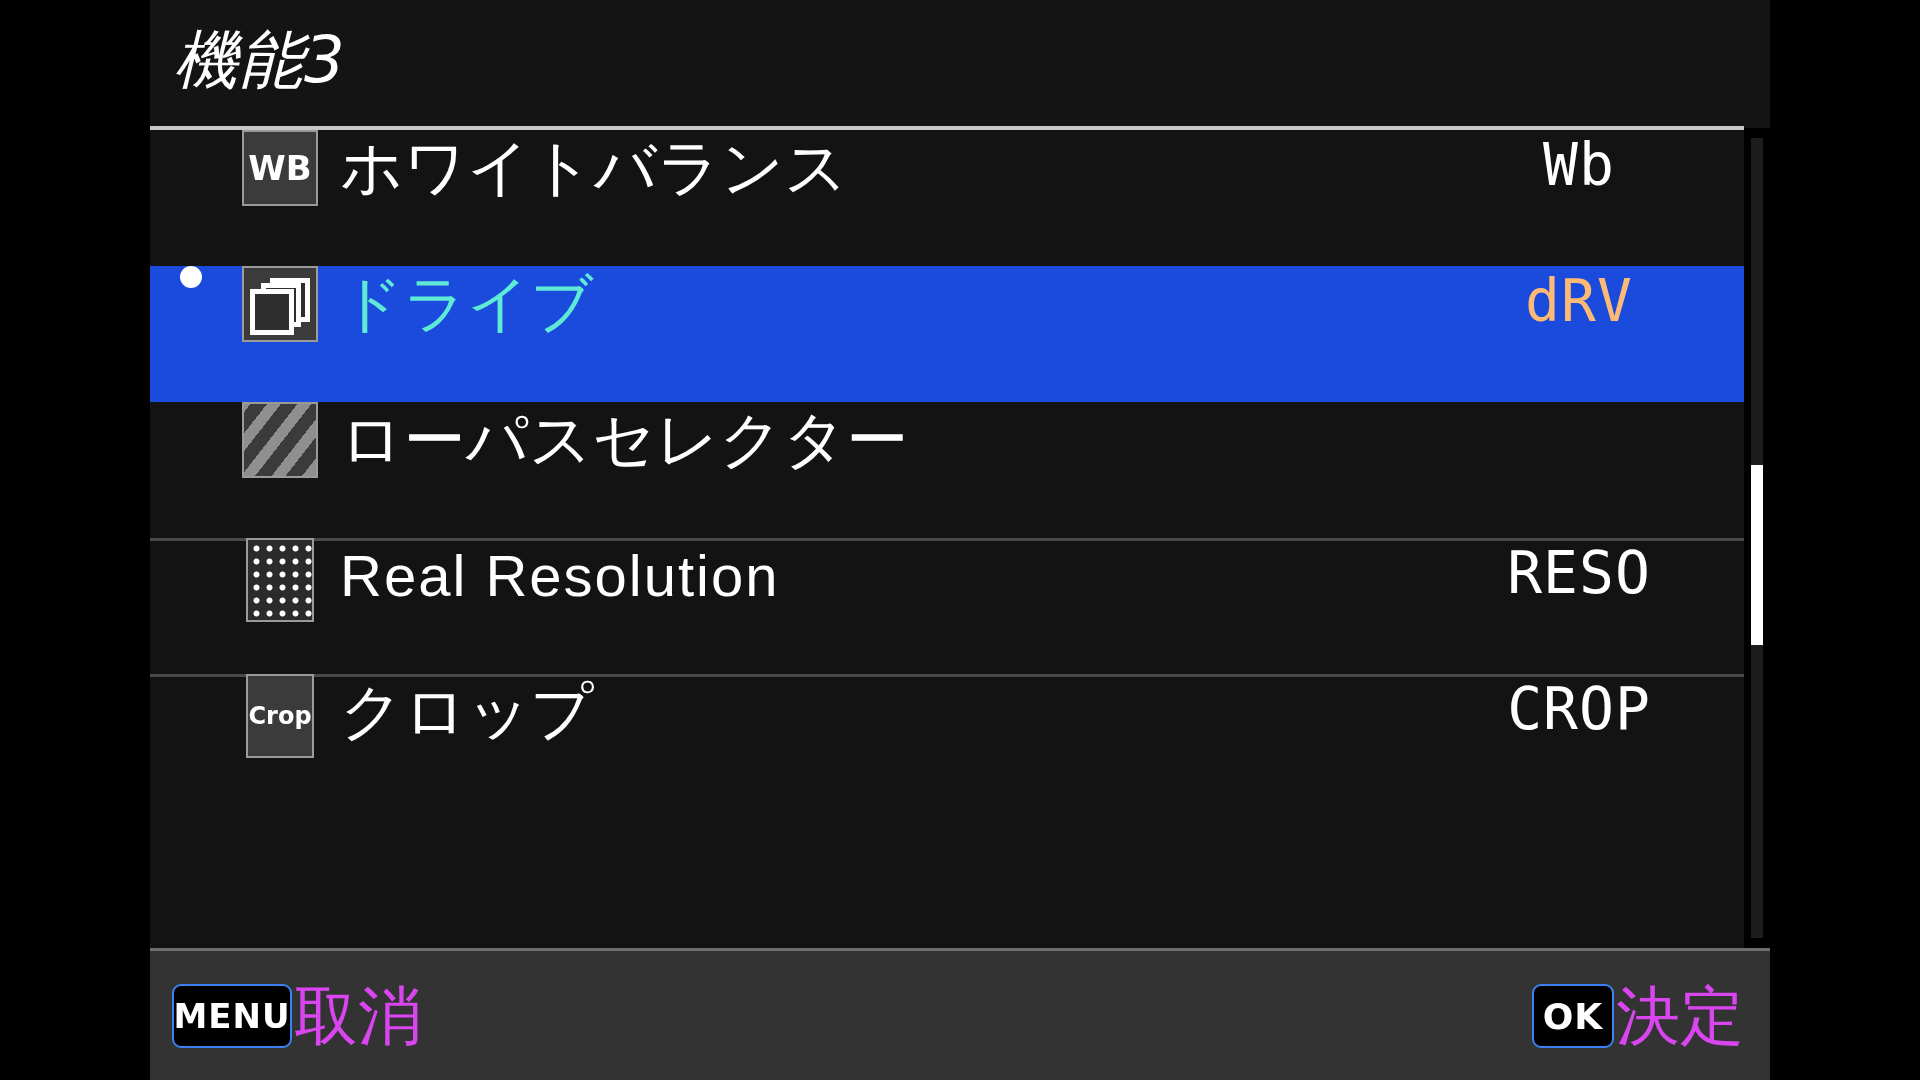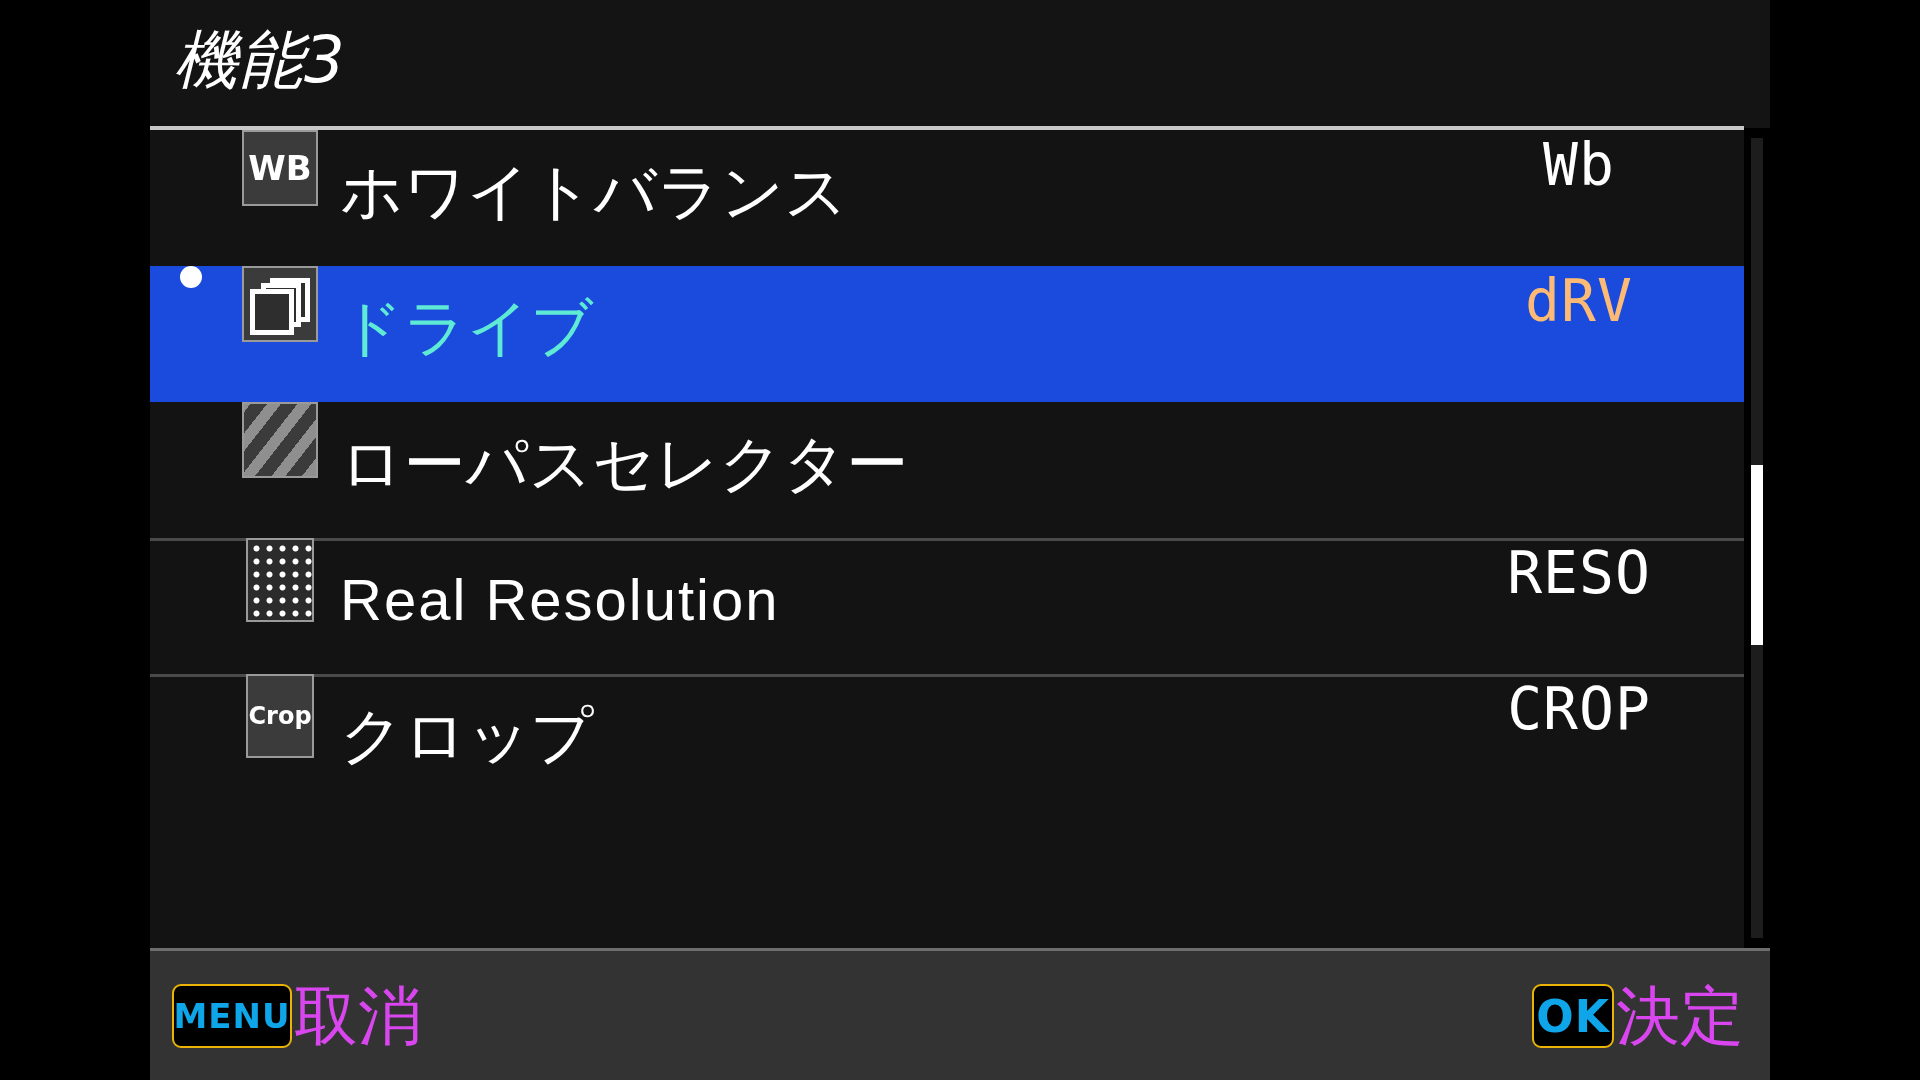--- a/index.html
+++ b/index.html
@@ -181,21 +181,20 @@
 
   
   .row-label {
     flex: 1;
     color: #ffffff;
     font-size: 62px;
     line-height: 76px;
     letter-spacing: 0px;
     white-space: nowrap;
     padding-left: 12px;
-    margin-top: 24px;
   }
   .row-label.mono {
     font-family: Liberation Sans, sans-serif;
     font-size: 58px;
     letter-spacing: 2px;
   }
   .row.selected .row-label { color: #5eead4; }
 
   .row-abbr {
     width: 300px;
@@ -258,40 +257,40 @@
     position: absolute;
     top: 26px;
     display: flex;
     align-items: center;
     height: 84px;
   }
   .hint.left { left: 22px; }
   .hint.right { right: 26px; }
   .key {
     background: #000000;
-    color: #0ea5e9;
-    border: 2px solid #eab308;
+    color: #ffffff;
+    border: 2px solid #3b82f6;
     border-radius: 9px;
     font-weight: bold;
     display: inline-flex;
     align-items: center;
     justify-content: center;
     box-sizing: border-box;
     font-family: "DejaVu Sans", "Liberation Sans", sans-serif;
   }
   .key.menu {
     width: 120px;
     height: 64px;
     font-size: 34px;
     letter-spacing: 1px;
   }
   .key.ok {
     width: 82px;
     height: 64px;
-    font-size: 44px;
+    font-size: 36px;
     letter-spacing: 1px;
   }
   .hint-text {
     color: #d946ef;
     font-size: 64px;
     line-height: 74px;
     margin-left: 2px;
     white-space: nowrap;
   }
 </style>

